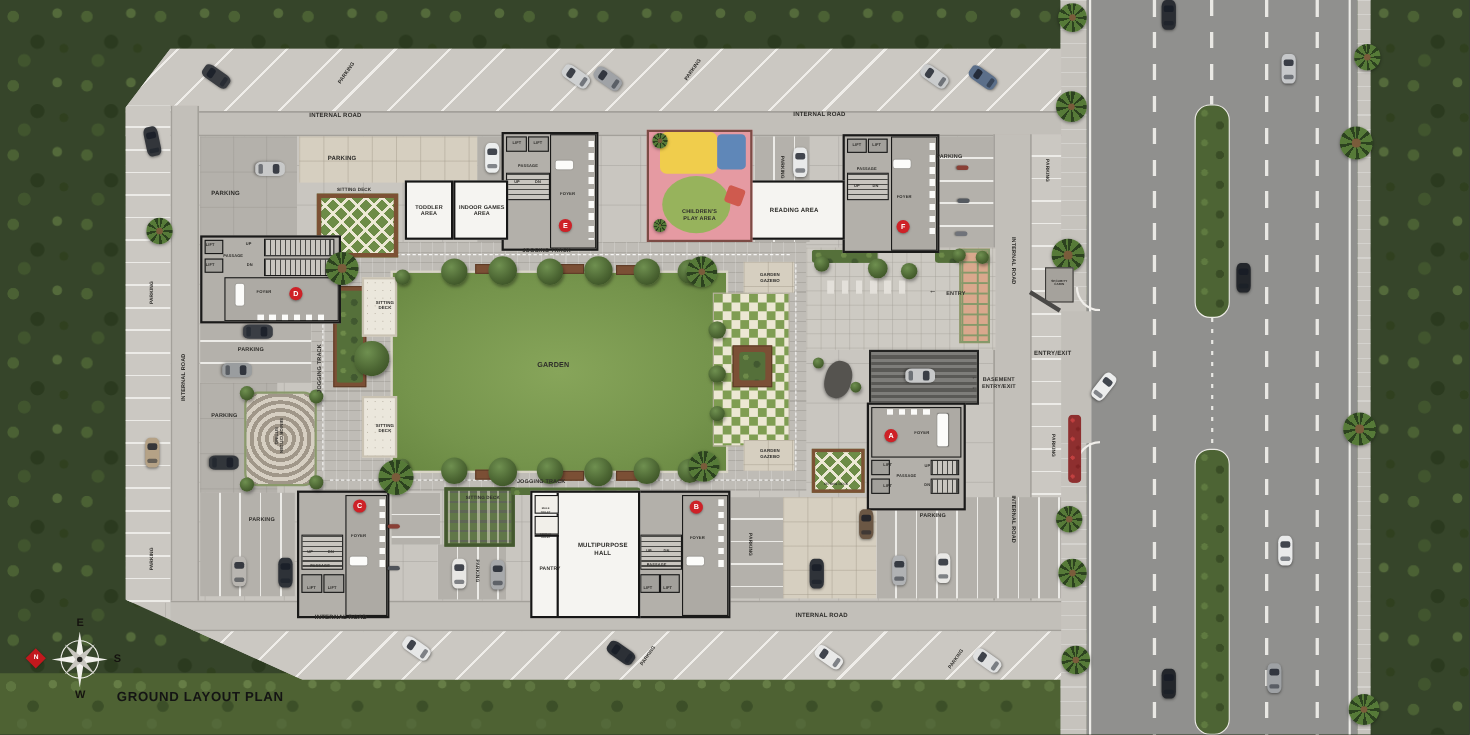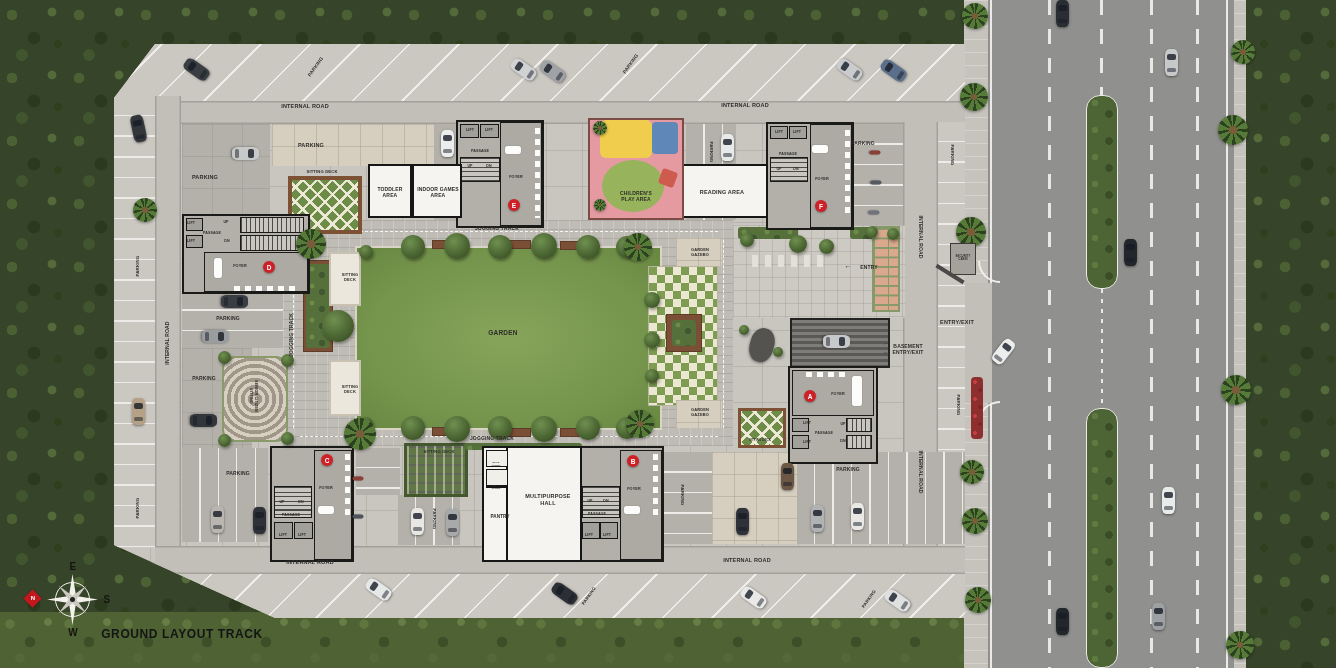--- a/index.html
+++ b/index.html
@@ -367,21 +367,21 @@
     <div class="lbl" style="left: 747px; top: 560px; font-size: 5.5px; transform: translate(-50%, -50%) rotate(0deg);">INTERNAL ROAD</div>
     <div class="lbl" style="left: 634px; top: 489px; font-size: 3.8px; transform: translate(-50%, -50%) rotate(0deg);">FOYER</div>
     <div class="lbl" style="left: 590px; top: 501px; font-size: 3.6px; transform: translate(-50%, -50%) rotate(0deg);">UP</div>
     <div class="lbl" style="left: 606px; top: 501px; font-size: 3.6px; transform: translate(-50%, -50%) rotate(0deg);">DN</div>
     <div class="lbl" style="left: 597px; top: 514px; font-size: 3.6px; transform: translate(-50%, -50%) rotate(0deg);">PASSAGE</div>
     <div class="lbl" style="left: 589px; top: 535px; font-size: 3.6px; transform: translate(-50%, -50%) rotate(0deg);">LIFT</div>
     <div class="lbl" style="left: 607px; top: 535px; font-size: 3.6px; transform: translate(-50%, -50%) rotate(0deg);">LIFT</div>
     <div class="lbl" style="left: 682px; top: 495px; font-size: 4.4px; transform: translate(-50%, -50%) rotate(90deg);">PARKING</div>
     <div class="lbl" style="left: 589px; top: 596px; font-size: 4.4px; transform: translate(-50%, -50%) rotate(-55deg);">PARKING</div>
     <div class="lbl" style="left: 869px; top: 599px; font-size: 4.4px; transform: translate(-50%, -50%) rotate(-55deg);">PARKING</div>
-    <div class="lbl" style="left: 182px; top: 634px; font-size: 12px; color: rgb(20, 20, 20); font-weight: 800; letter-spacing: 0.6px; transform: translate(-50%, -50%) rotate(0deg);">GROUND LAYOUT TRACK</div>
+    <div class="lbl" style="left: 182px; top: 634px; font-size: 12px; color: rgb(20, 20, 20); font-weight: 800; letter-spacing: 0.6px; transform: translate(-50%, -50%) rotate(0deg);">GROUND LAYOUT PLAN</div>
     <div class="lbl" style="left: 73px; top: 567px; font-size: 10px; color: rgb(21, 19, 15); transform: translate(-50%, -50%) rotate(0deg);">E</div>
     <div class="lbl" style="left: 107px; top: 600px; font-size: 10px; color: rgb(21, 19, 15); transform: translate(-50%, -50%) rotate(0deg);">S</div>
     <div class="lbl" style="left: 73px; top: 633px; font-size: 10px; color: rgb(21, 19, 15); transform: translate(-50%, -50%) rotate(0deg);">W</div>
     <div class="lbl" style="left: 33px; top: 599px; font-size: 6px; color: rgb(255, 255, 255); transform: translate(-50%, -50%) rotate(0deg);">N</div>
     <div class="badge" style="left: 810px; top: 396px;">A</div>
     <div class="badge" style="left: 633px; top: 461px;">B</div>
     <div class="badge" style="left: 327px; top: 460px;">C</div>
     <div class="badge" style="left: 269px; top: 267px;">D</div>
     <div class="badge" style="left: 514px; top: 205px;">E</div>
     <div class="badge" style="left: 821px; top: 206px;">F</div>

